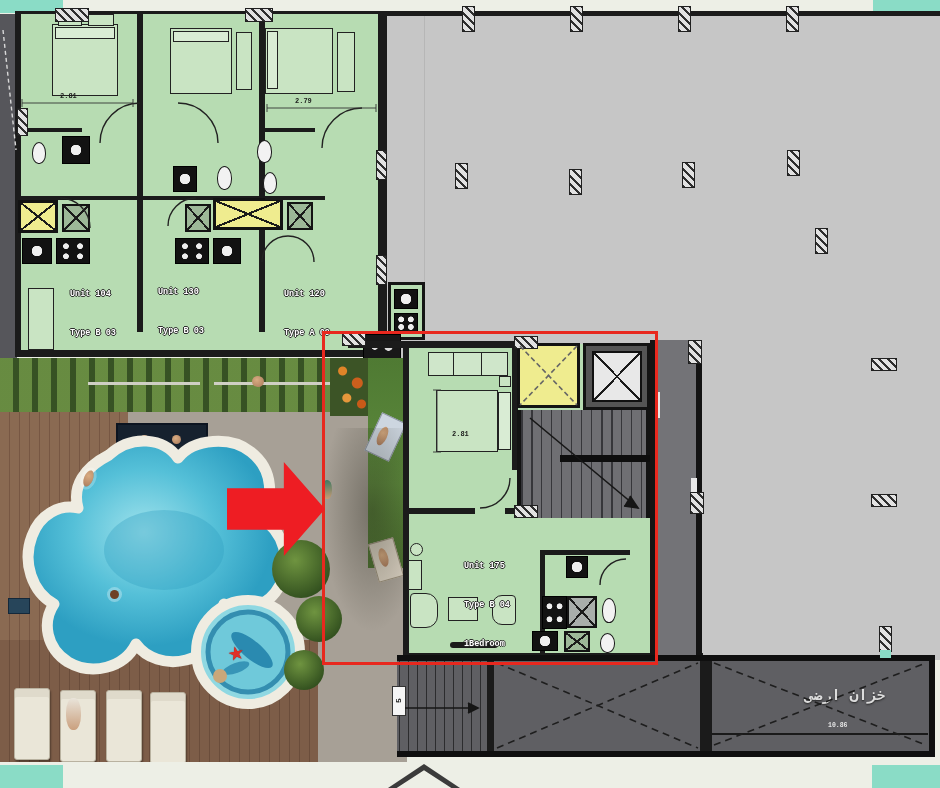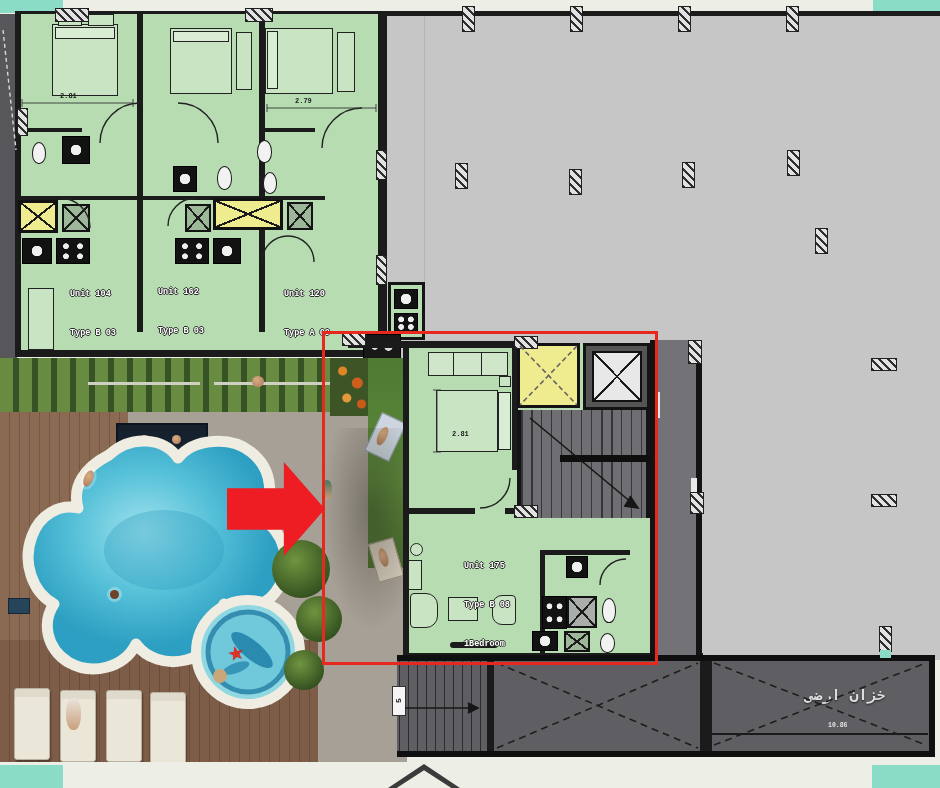--- a/index.html
+++ b/index.html
@@ -101,21 +101,21 @@
   </div>
 
   <div class="abs ulabel" style="left:70px;top:262px;">
     <div>Unit 104</div>
     <div>Type B 03</div>
     <div>1Bedroom</div>
     <div>Area 40 m2</div>
     <div>4 m2 GR</div>
   </div>
   <div class="abs ulabel" style="left:158px;top:260px;">
-    <div>Unit 162</div>
+    <div>Unit 130</div>
     <div>Type B 03</div>
     <div>1Bedroom</div>
     <div>Area 40 m2</div>
     <div>4 m2 GR</div>
   </div>
   <div class="abs ulabel" style="left:284px;top:262px;">
     <div>Unit 120</div>
     <div>Type A 09</div>
     <div>1Bedroom</div>
     <div>Area 46 m2</div>
@@ -233,21 +233,21 @@
   <div class="abs sinkbox" style="left:566px;top:556px;width:22px;height:22px;"></div>
   <div class="abs toilet" style="left:602px;top:598px;width:14px;height:25px;"></div>
   <div class="abs xb" style="left:567px;top:596px;width:30px;height:32px;border:2.5px solid #131313;background-color:#a9aeab;"></div>
   <div class="abs stove" style="left:542px;top:596px;width:25px;height:33px;border:1px solid #000;"></div>
   <div class="abs sinkbox" style="left:532px;top:631px;width:26px;height:20px;"></div>
   <div class="abs xb" style="left:564px;top:631px;width:26px;height:21px;border:2.5px solid #131313;background-color:#9db898;"></div>
   <div class="abs toilet" style="left:600px;top:633px;width:15px;height:20px;"></div>
 
   <div class="abs ulabel" style="left:464px;top:534px;">
     <div>Unit 175</div>
-    <div>Type B 08</div>
+    <div>Type B 04</div>
     <div>1Bedroom</div>
     <div>Area 50 m2</div>
     <div>7 m2 GR</div>
   </div>
 
   <div class="abs" style="left:517px;top:343px;width:63px;height:65px;background:#efec8f;border:3px solid #131313;"></div>
   <div class="abs" style="left:583px;top:343px;width:67px;height:67px;background:#555;border:3px solid #131313;"></div>
   <div class="abs xb" style="left:592px;top:351px;width:50px;height:51px;background-color:#e8e8e8;border:2px solid #111;"></div>
   <div class="abs" style="left:517px;top:410px;width:133px;height:108px;background:#6f6f73;border-left:4px solid #131313;border-right:4px solid #131313;
        background-image:repeating-linear-gradient(90deg,#36363a 0 1.5px,transparent 1.5px 10px);"></div>

